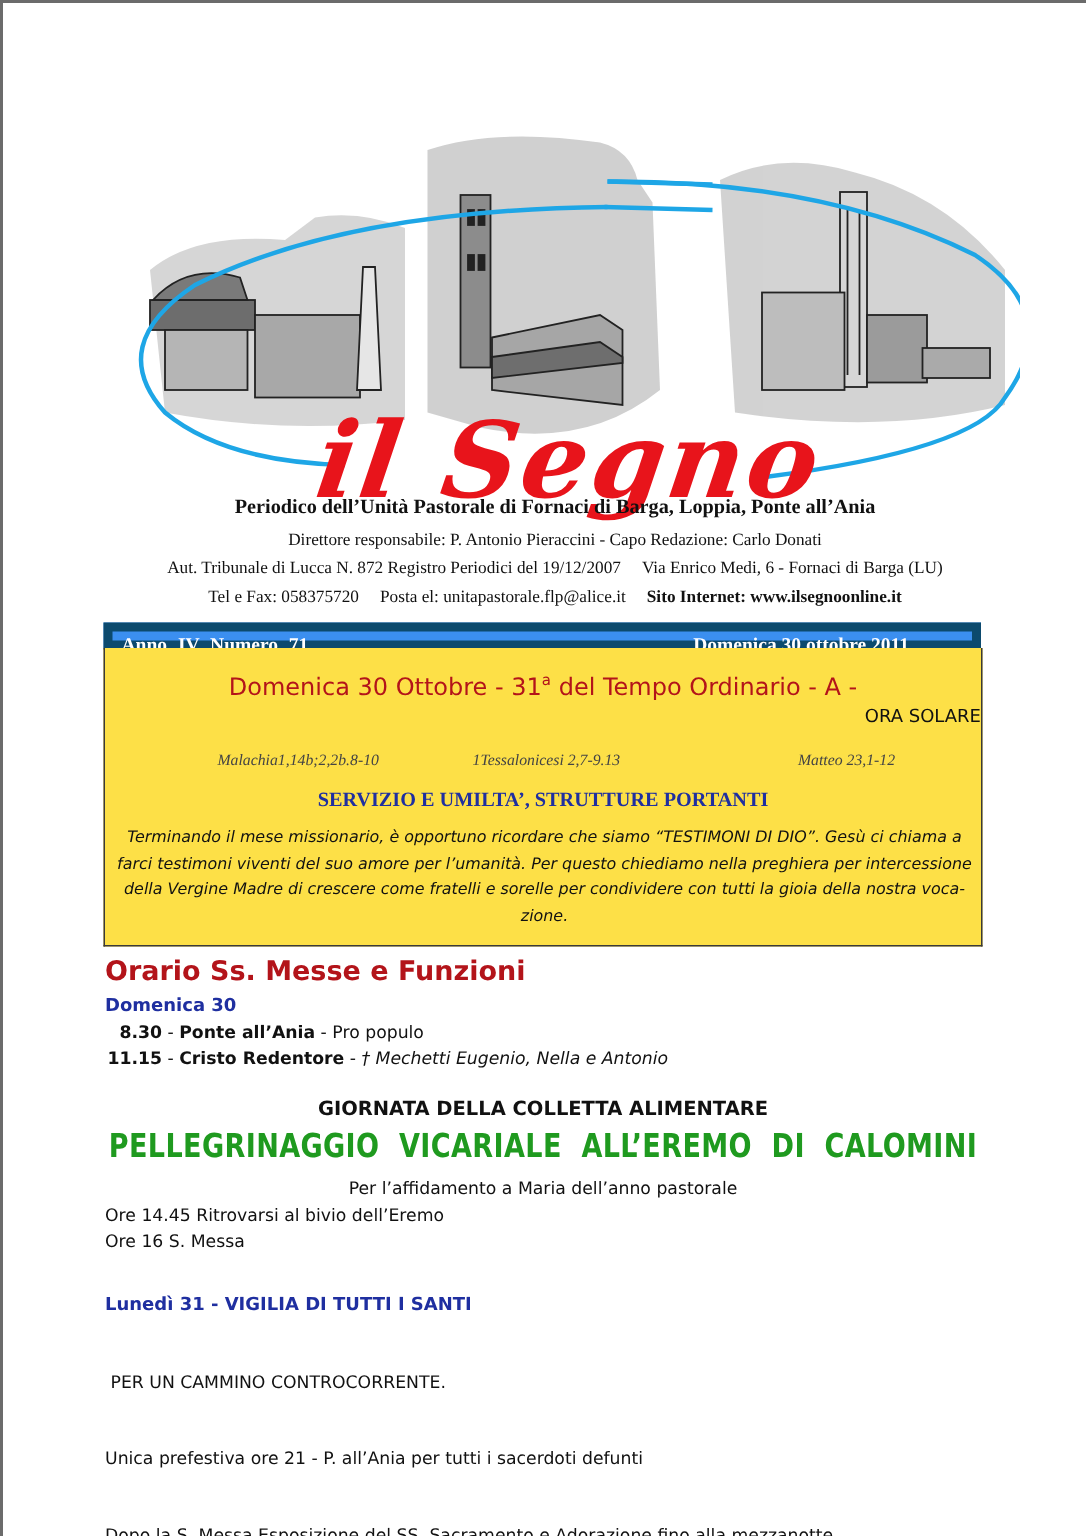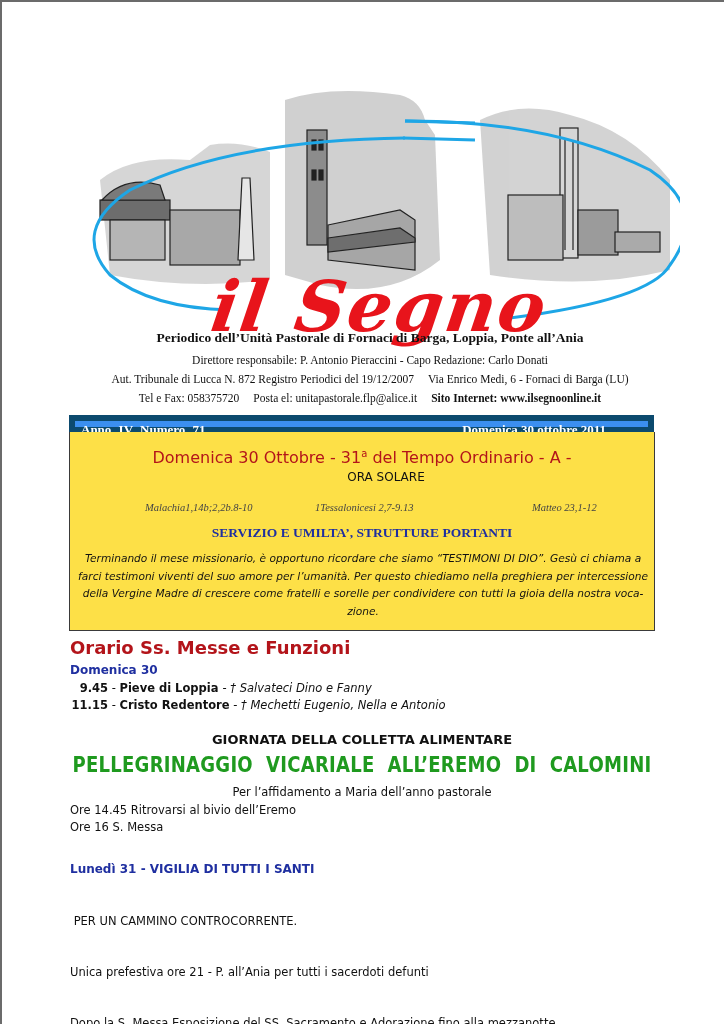--- a/index.html
+++ b/index.html
@@ -40,21 +40,21 @@
 
   .green-box {
     position:absolute; left:69px; top:432px; width:586px; height:199px;
     background:#fde047; border:1px solid #3a3a3a; border-top:none; box-sizing:border-box;
   }
   .gb-title {
     position:absolute; left:0; top:16px; width:100%; text-align:center;
     font-size:16px; color:#b3141a; font-family:"DejaVu Sans", sans-serif;
   }
   .gb-title sup { font-size:10px; }
-  .gb-sub { position:absolute; left:0; top:38px; width:100%; text-align:center; font-size:12px; color:#111; font-family:"DejaVu Sans", sans-serif;padding-left:24px; }
+  .gb-sub { position:absolute; left:0; top:38px; width:100%; text-align:right; font-size:12px; color:#111; font-family:"DejaVu Sans", sans-serif; }
   .readings { position:absolute; top:70px; font-family:"Liberation Serif", serif; font-style:italic; font-size:10.5px; color:#444; }
   .r1 { left:75px; } .r2 { left:245px; } .r3 { left:462px; }
   .gb-heading {
     position:absolute; left:0; top:93px; width:100%; text-align:center;
     font-family:"Liberation Serif", serif; font-weight:bold; font-size:13.5px; color:#1f2fa0;
   }
   .gb-body {
     position:absolute; left:8px; top:118px; width:570px; text-align:center;
     font-family:"DejaVu Sans", sans-serif; font-style:italic; font-size:10.6px; line-height:17.5px; color:#111;
   }
@@ -153,21 +153,21 @@
   <div class="readings r3">Matteo 23,1-12</div>
   <div class="gb-heading">SERVIZIO E UMILTA’, STRUTTURE PORTANTI</div>
   <div class="gb-body">Terminando il mese missionario, è opportuno ricordare che siamo “TESTIMONI DI DIO”. Gesù ci chiama a farci testimoni viventi del suo amore per l’umanità. Per questo chiediamo nella preghiera per intercessione della Vergine Madre di crescere come fratelli e sorelle per condividere con tutti la gioia della nostra voca-zione.</div>
 </div>
 
 <div class="section-title">Orario Ss. Messe e Funzioni</div>
 <div class="day-title" style="top:663px;">Domenica 30</div>
 
 <div class="mass-list">
   <div class="mass-row">
-    <span class="time">9.45</span> - <span class="place">Pieve di Loppia </span> - <span class="intent-it">† Salvateci Dino e Fanny</span>
+    <span class="time">8.30</span> - <span class="place">Ponte all’Ania</span> - <span>Pro populo</span>
   </div>
   <div class="mass-row">
     <span class="time">11.15</span> - <span class="place">Cristo Redentore</span> - <span class="intent-it">† Mechetti Eugenio, Nella e Antonio</span>
   </div>
 </div>
 
 <div class="colletta">GIORNATA DELLA COLLETTA ALIMENTARE</div>
 <div class="pellegrinaggio">PELLEGRINAGGIO VICARIALE ALL’EREMO DI CALOMINI</div>
 <div class="pell-sub">Per l’affidamento a Maria dell’anno pastorale</div>
 

